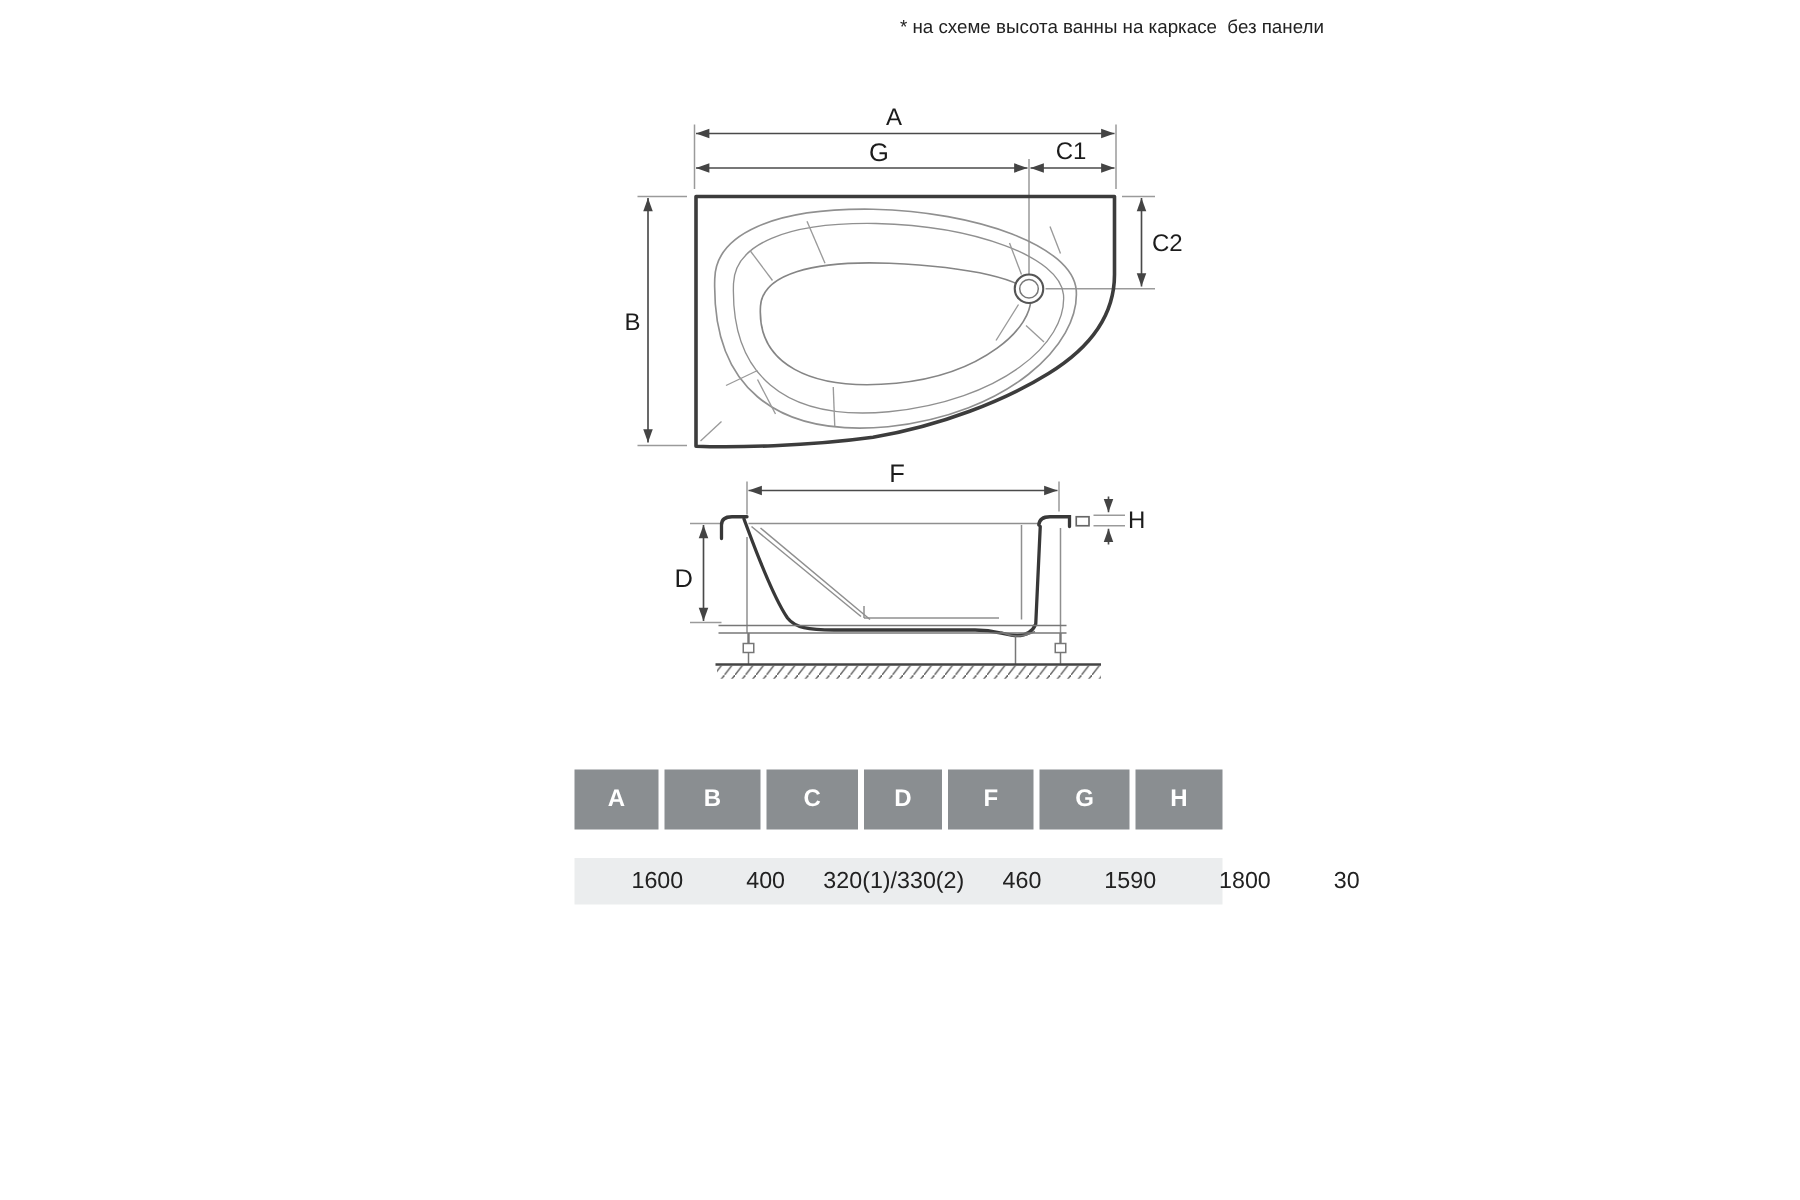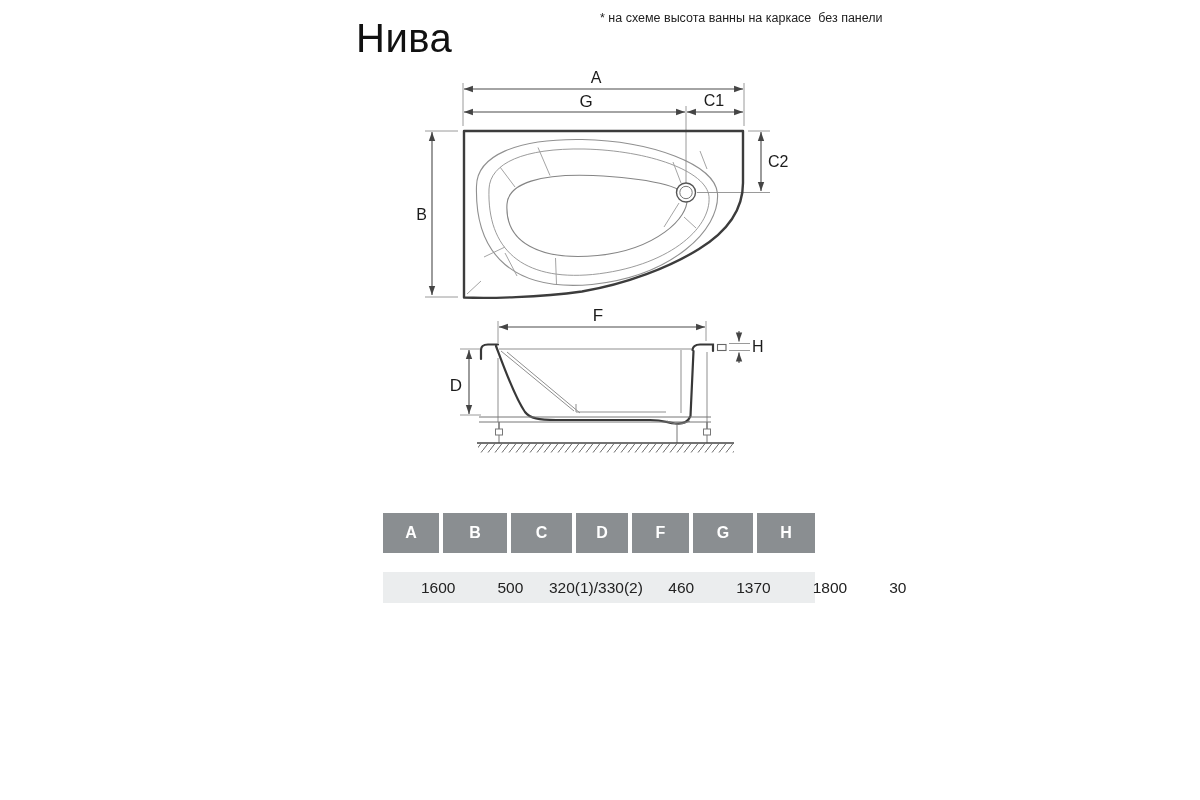--- a/index.html
+++ b/index.html
@@ -34,21 +34,20 @@
   .td{
     font-size:15.5px;color:#222;display:flex;align-items:center;justify-content:center;
     white-space:nowrap;overflow:visible;padding-left:38px;
   }
 </style>
 </head>
 <body>
 
 <div class="page">
 
-  <h1 class="title">Нива</h1>
   <div class="note">* на схеме высота ванны на каркасе  без панели</div>
 
   <svg class="drawing" viewBox="0 0 1200 800" xmlns="http://www.w3.org/2000/svg">
     <defs>
       <marker id="arw" viewBox="0 0 10 10" refX="9.5" refY="5" markerWidth="9" markerHeight="9" orient="auto-start-reverse">
         <path d="M0.5,1.8 L9.5,5 L0.5,8.2 Z" fill="#444"></path>
       </marker>
       <pattern id="hatch" width="7" height="9" patternUnits="userSpaceOnUse">
         <line x1="0" y1="9" x2="7" y2="0" stroke="#666" stroke-width="1"></line>
       </pattern>
@@ -188,22 +187,22 @@
       <div class="th w1">B</div>
       <div class="th w2">C</div>
       <div class="th w3">D</div>
       <div class="th w4">F</div>
       <div class="th w5">G</div>
       <div class="th w6">H</div>
     </div>
     <div class="row-gap"></div>
     <div class="tbody">
       <div class="td w0">1600</div>
-      <div class="td w1">500</div>
+      <div class="td w1">400</div>
       <div class="td w2">320(1)/330(2)</div>
       <div class="td w3">460</div>
-      <div class="td w4">1370</div>
+      <div class="td w4">1590</div>
       <div class="td w5">1800</div>
       <div class="td w6">30</div>
     </div>
   </div>
 
 </div>
 
 </body></html>

